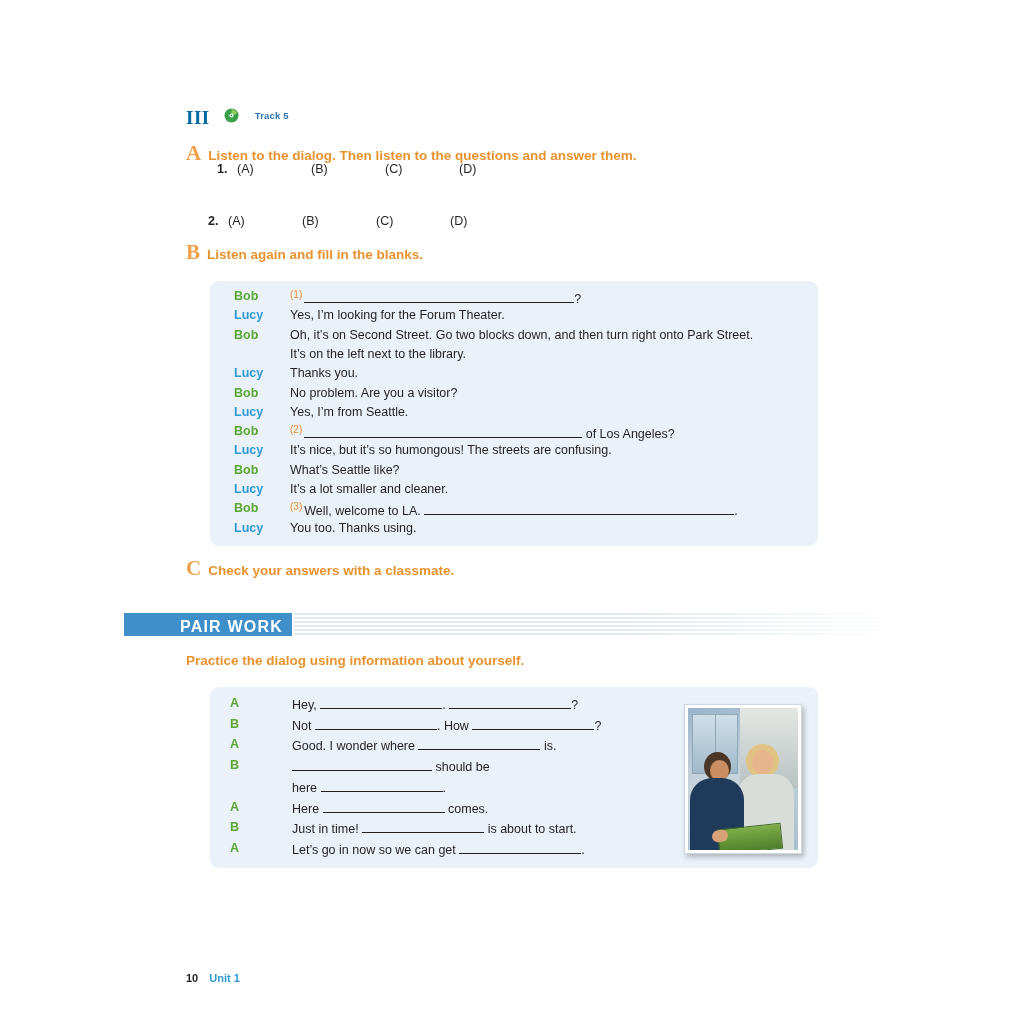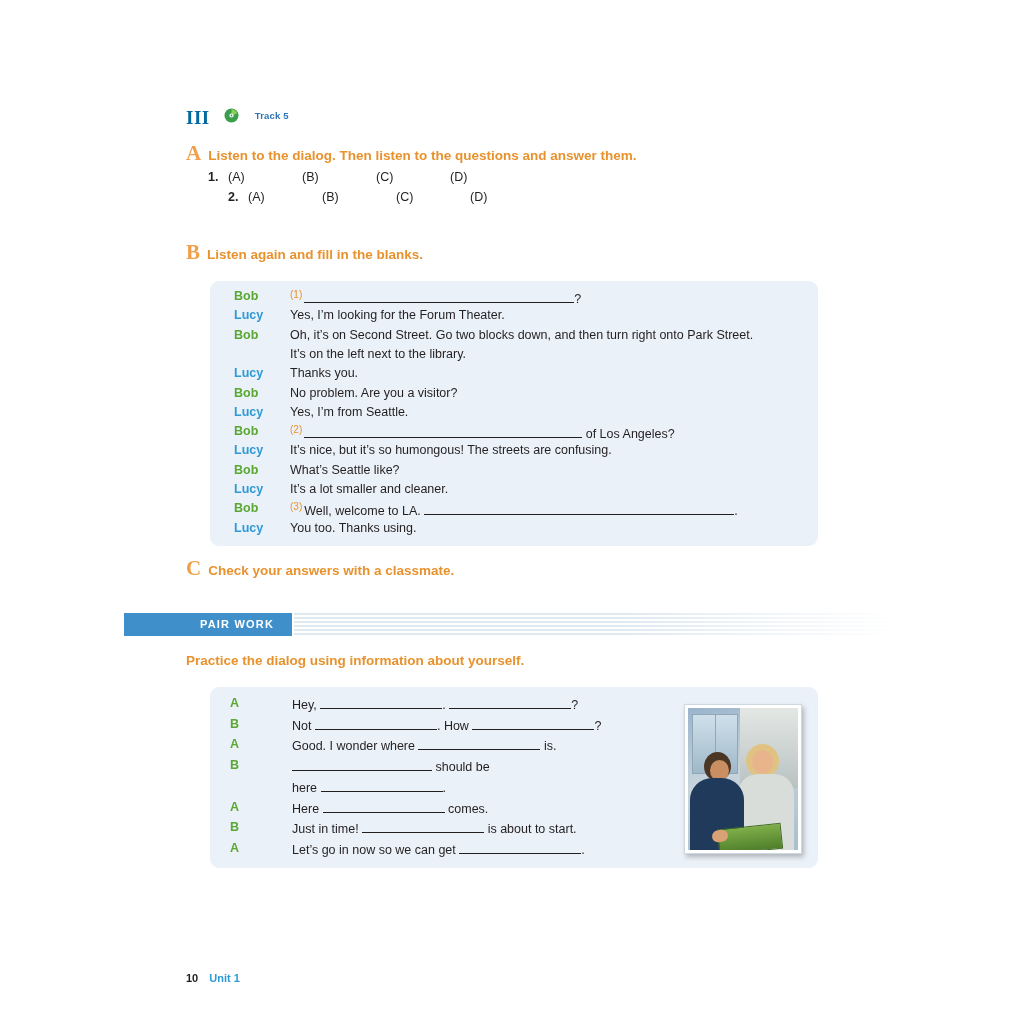--- a/index.html
+++ b/index.html
@@ -87,22 +87,22 @@
   #taskB { left: 186px; top: 242px; }
   #taskC { left: 186px; top: 558px; }
 
   
   .mc {
     position: absolute;
     left: 208px;
     font-size: 12.5px;
     color: #231f20;
   }
-  #mc1 { top: 170px; }
-  #mc2 { top: 190px; margin-left: 20px; }
+  #mc1 { top: 162px; margin-left: 9px; }
+  #mc2 { top: 214px; }
   .mc .num {
     font-weight: bold;
     display: inline-block;
     width: 20px;
   }
   .mc .opt {
     display: inline-block;
     width: 74px;
   }
 
@@ -167,25 +167,25 @@
   }
   .pw-tab {
     position: absolute;
     left: 0; top: 0;
     width: 168px;
     height: 23px;
     background: #3f8fcb;
   }
   .pw-tab span {
     color: #ffffff;
-    font-size: 11px;
+    font-size: 16px;
     font-weight: bold;
     letter-spacing: 1.2px;
     position: absolute;
-    left: 76px;
+    left: 56px;
     top: 5px;
   }
   .pw-lines {
     position: absolute;
     left: 170px;
     top: 0;
     right: 0;
     height: 23px;
     background: repeating-linear-gradient(
       to bottom,

